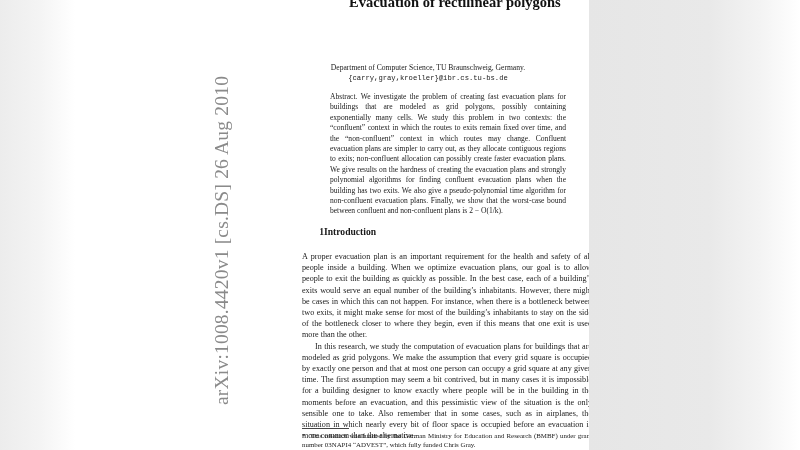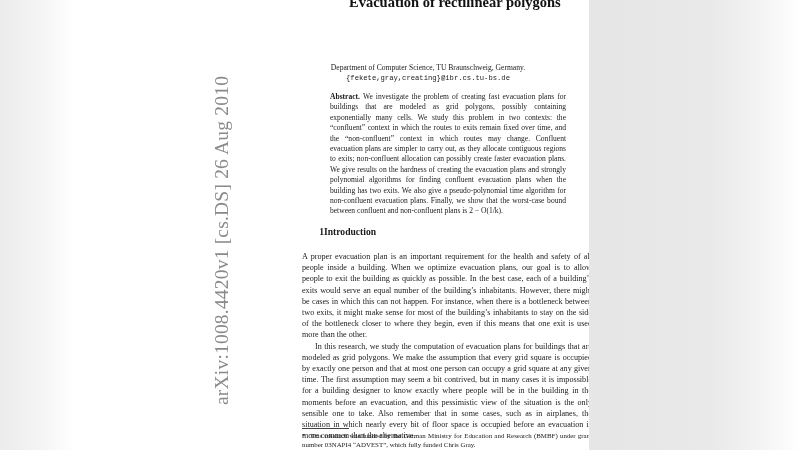--- a/index.html
+++ b/index.html
@@ -33,21 +33,21 @@
     }
     .affil {
       position: absolute; left: 87px; top: 43px; width: 262px; text-align: center;
       font-size: 7.6px; white-space: nowrap; line-height: 10px; margin-top: 20px;
     }
     .email { font-family: "Liberation Mono", "DejaVu Sans Mono", monospace; font-size: 7.2px; }
     .abstract {
       position: absolute; left: 120px; top: 92px; width: 236px;
       font-size: 7.55px; line-height: 10.4px; text-align: justify;
     }
-    .abstract b { font-weight: bold; }
+    .abstract b { font-weight: normal; }
     .section {
       position: absolute; left: 96px; top: 226px; font-weight: bold; font-size: 9.6px; white-space: nowrap; text-align: right;
     }
     .section .num { display: inline-block; width: 18px; }
     .intro {
       position: absolute; left: 92px; top: 251px; width: 290px;
       font-size: 8.15px; line-height: 11.2px; text-align: justify;
     }
     .intro p { margin: 0; }
     .intro p.indent { text-indent: 13px; }
@@ -65,21 +65,21 @@
 <body>
 
 <div class="right-bg"></div>
 
 <div class="page">
   <div class="title"><span>Evacuation of rectilinear polygons</span><sup>*</sup></div>
 
 
   <div class="affil">
     <div>Department of Computer Science, TU Braunschweig, Germany.</div>
-    <div class="email">{fekete,gray,creating}@ibr.cs.tu-bs.de</div>
+    <div class="email">{carry,gray,kroeller}@ibr.cs.tu-bs.de</div>
   </div>
 
   <div class="abstract"><b>Abstract.</b> <span>We investigate the problem of creating fast evacuation plans for buildings that are modeled as grid polygons, possibly containing exponentially many cells. We study this problem in two contexts: the “confluent” context in which the routes to exits remain fixed over time, and the “non-confluent” context in which routes may change. Confluent evacuation plans are simpler to carry out, as they allocate contiguous regions to exits; non-confluent allocation can possibly create faster evacuation plans. We give results on the hardness of creating the evacuation plans and strongly polynomial algorithms for finding confluent evacuation plans when the building has two exits. We also give a pseudo-polynomial time algorithm for non-confluent evacuation plans. Finally, we show that the worst-case bound between confluent and non-confluent plans is 2 − O(1/k).</span></div>
 
   <div class="section"><span class="num">1</span><span>Introduction</span></div>
 
   <div class="intro">
     <p>A proper evacuation plan is an important requirement for the health and safety of all people inside a building. When we optimize evacuation plans, our goal is to allow people to exit the building as quickly as possible. In the best case, each of a building’s exits would serve an equal number of the building’s inhabitants. However, there might be cases in which this can not happen. For instance, when there is a bottleneck between two exits, it might make sense for most of the building’s inhabitants to stay on the side of the bottleneck closer to where they begin, even if this means that one exit is used more than the other.</p>
     <p class="indent">In this research, we study the computation of evacuation plans for buildings that are modeled as grid polygons. We make the assumption that every grid square is occupied by exactly one person and that at most one person can occupy a grid square at any given time. The first assumption may seem a bit contrived, but in many cases it is impossible for a building designer to know exactly where people will be in the building in the moments before an evacuation, and this pessimistic view of the situation is the only sensible one to take. Also remember that in some cases, such as in airplanes, the situation in which nearly every bit of floor space is occupied before an evacuation is more common than the alternative.</p>
   </div>

